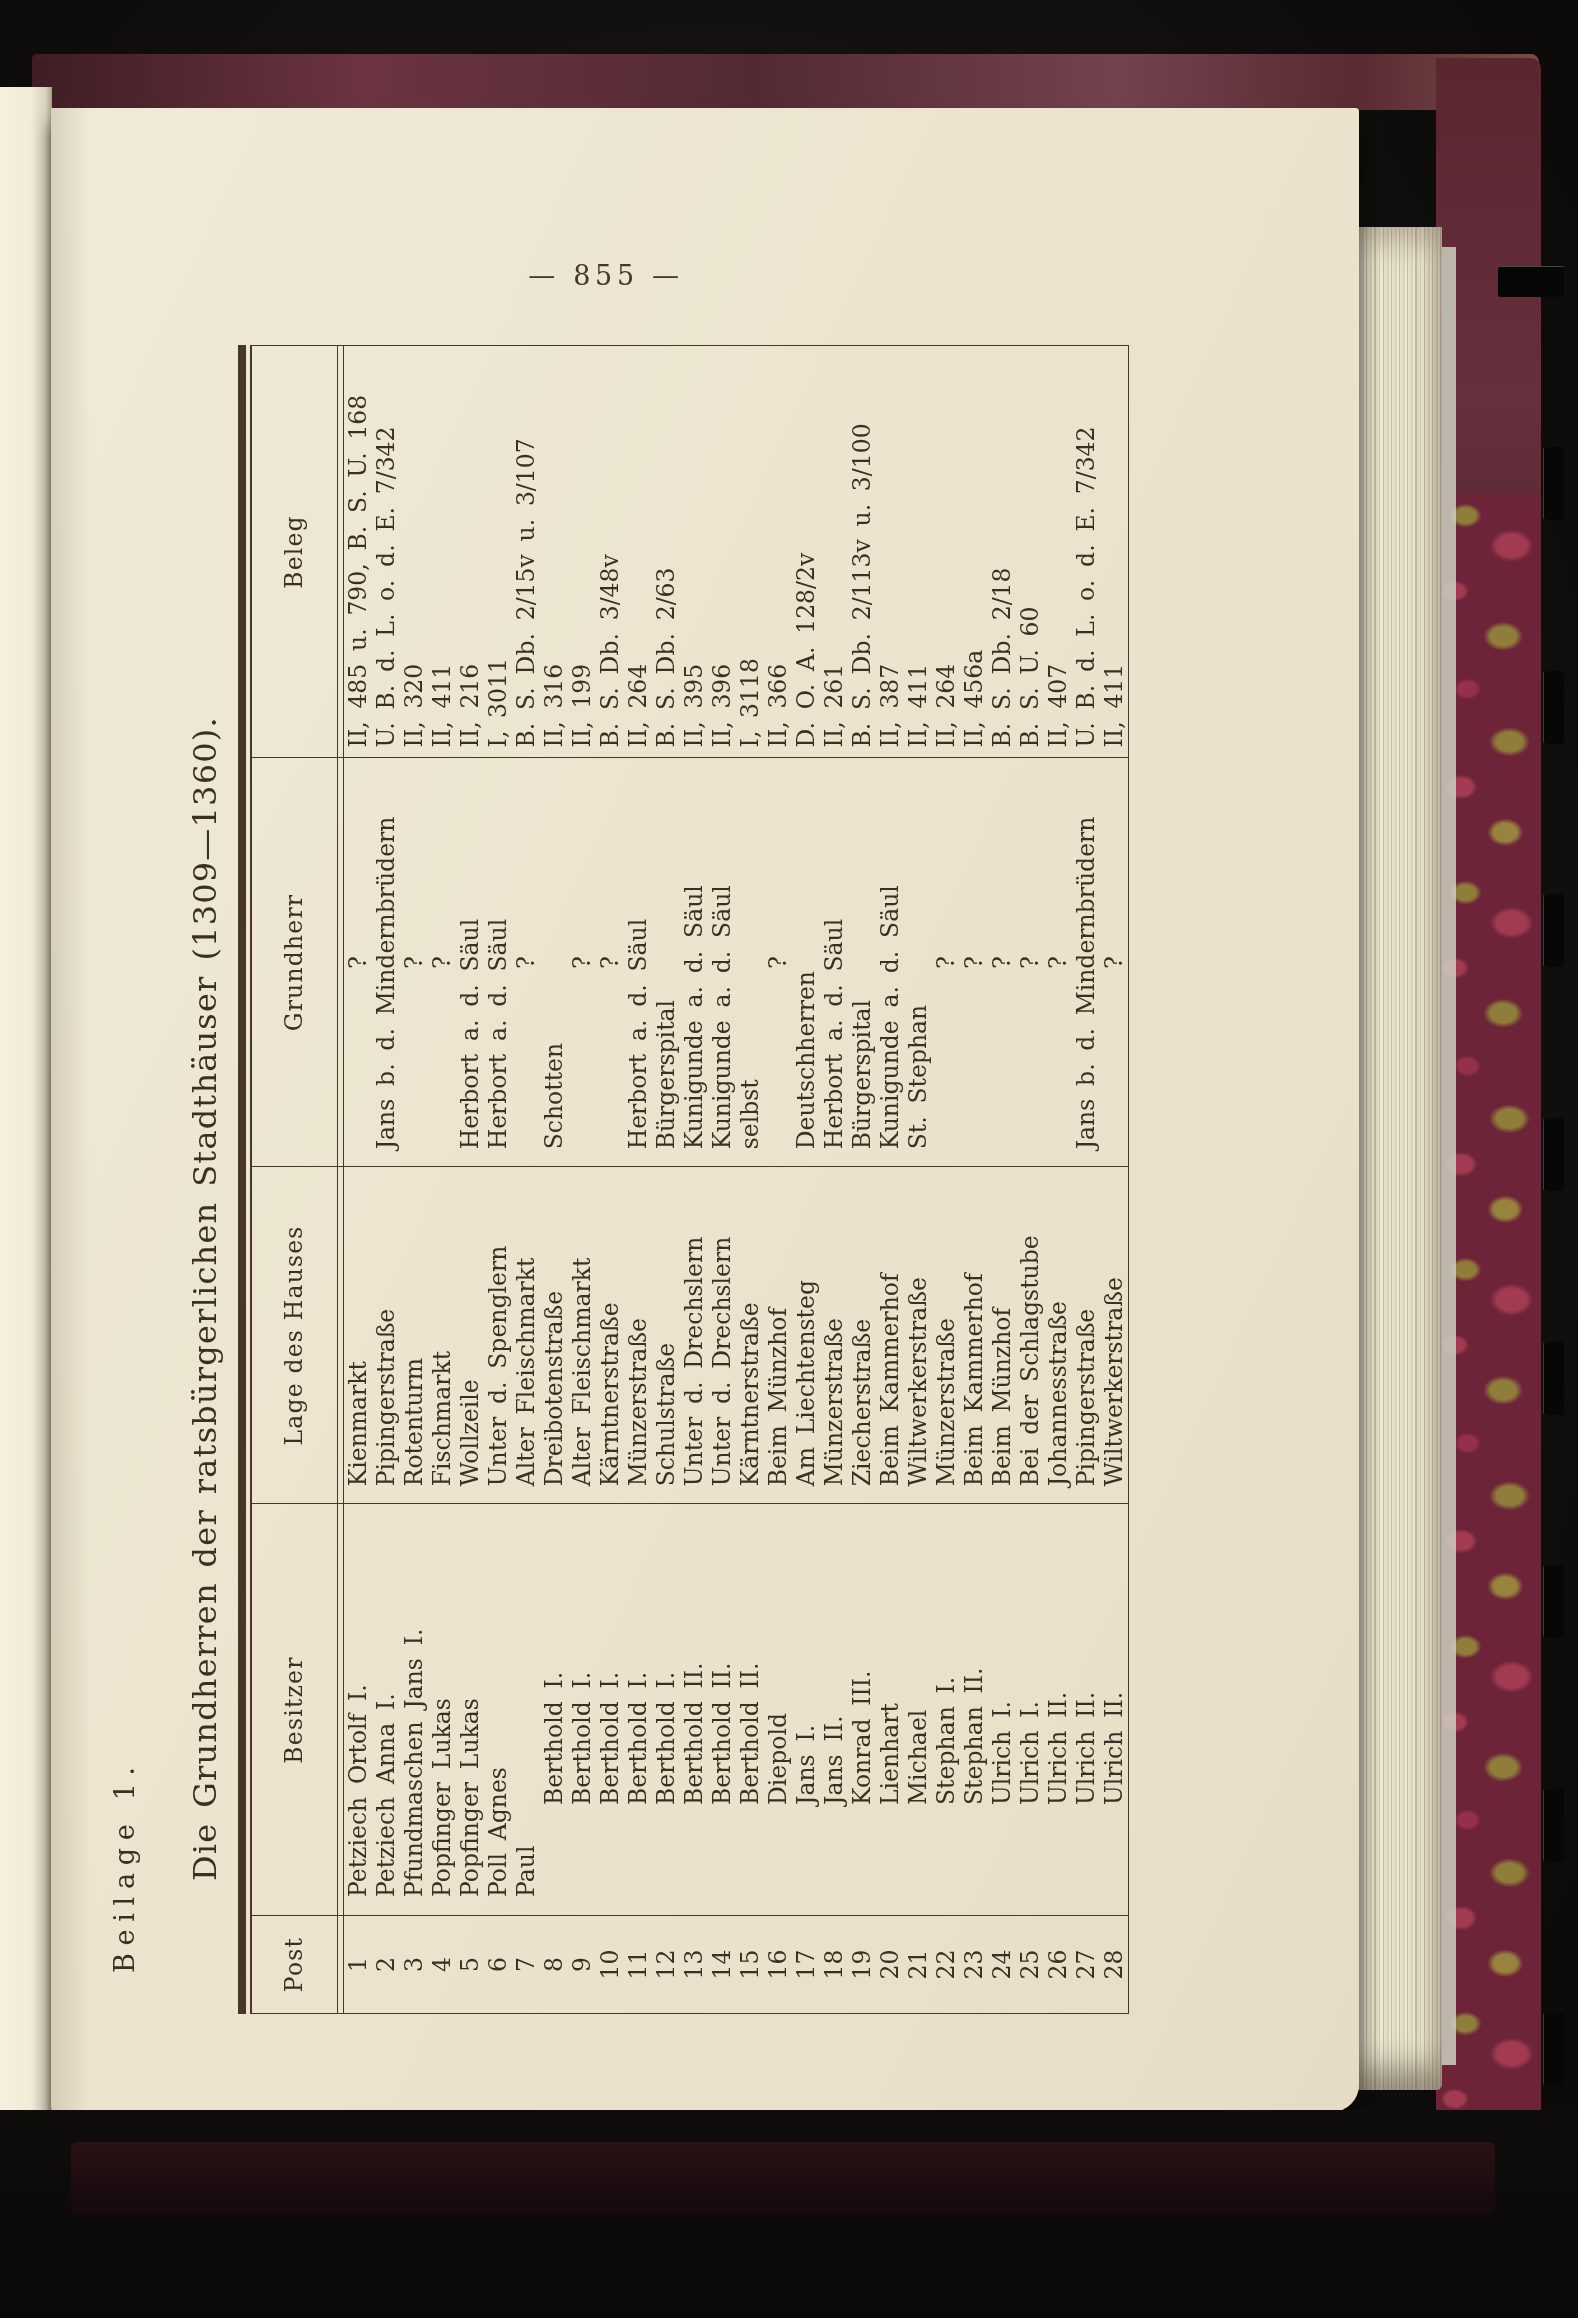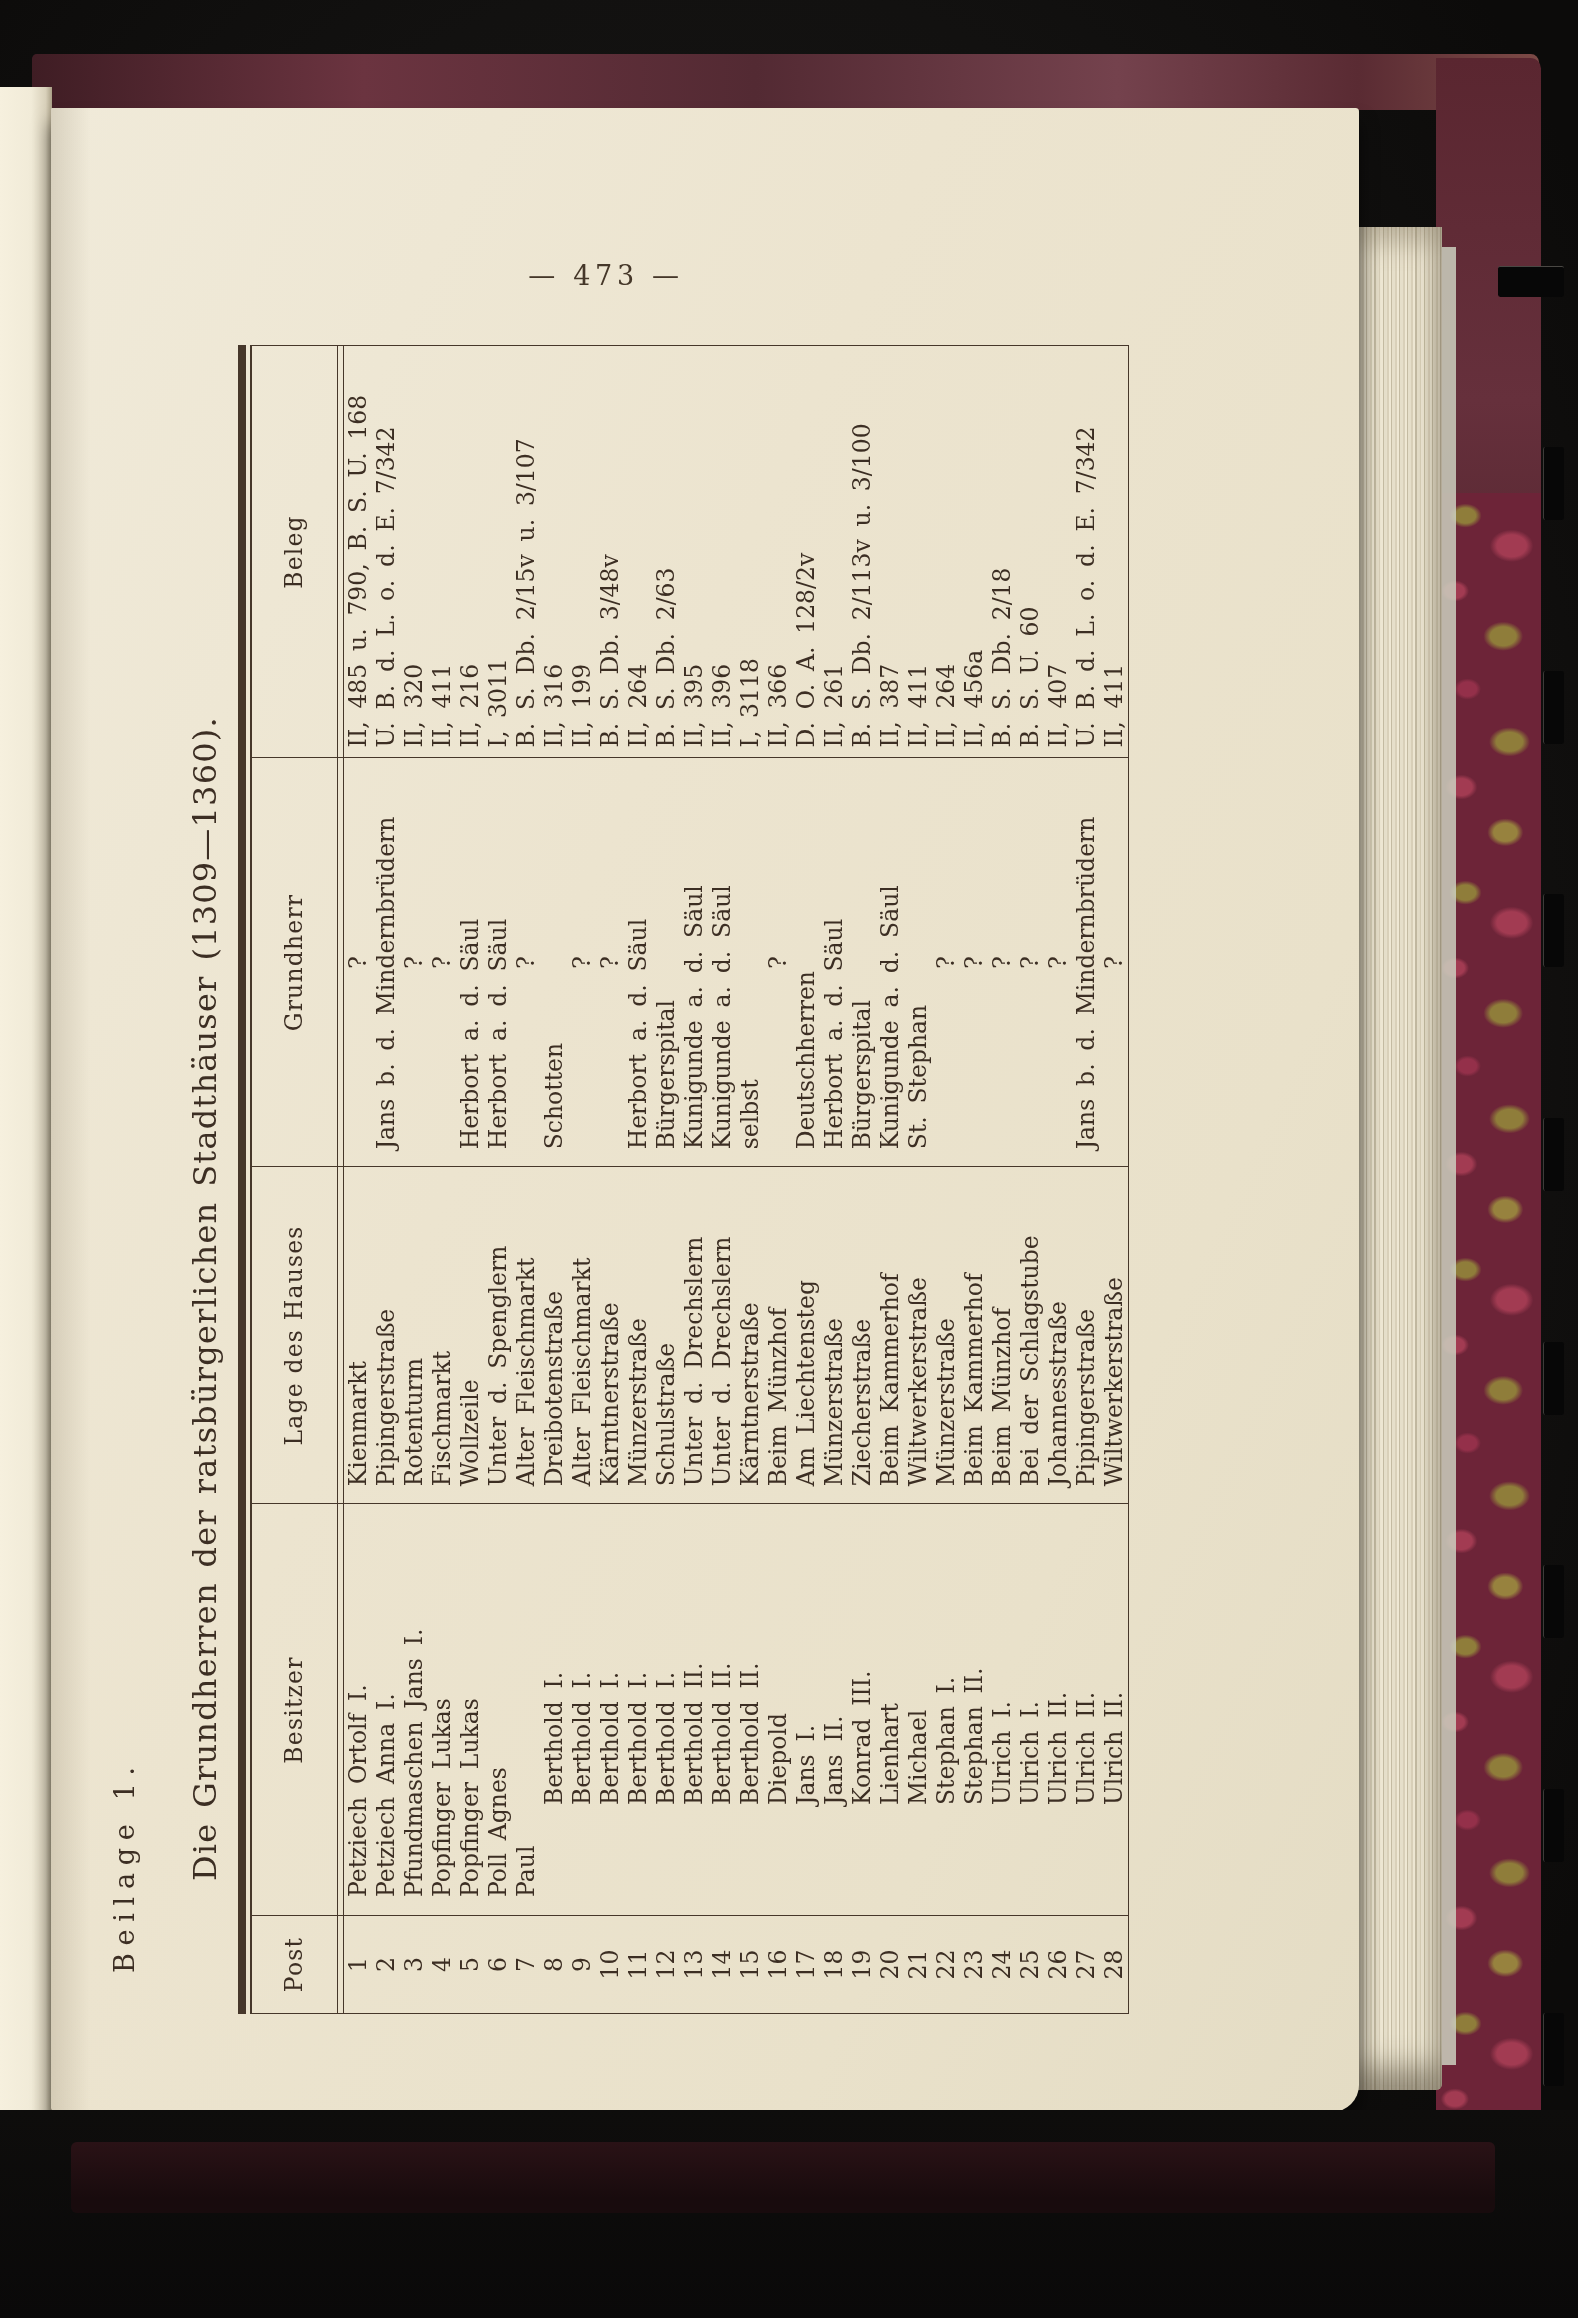--- a/index.html
+++ b/index.html
@@ -103,21 +103,21 @@
 <div class="slot" style="top:1565px"></div>
 <div class="slot" style="top:1789px"></div>
 <div class="slot" style="top:2013px"></div>
 <div class="guard-strip"></div>
 <div class="fore-edge"></div>
 <div class="left-page"></div>
 <div class="page"></div>
 <div class="bottom-shadow"></div>
 <div class="bottom-cover"></div>
 
-<div class="page-number">— 473 —</div>
+<div class="page-number">— 855 —</div>
 
 <div class="rotated">
   <div class="appendix">Beilage 1.</div>
   <div class="title">Die Grundherren der ratsbürgerlichen Stadthäuser (1309—1360).</div>
 
   <div class="tbl">
     <div class="rule-thick"></div>
     <div class="rule-thin"></div>
     <div class="tbl-body">
       <div class="grid-row hdr-row">

